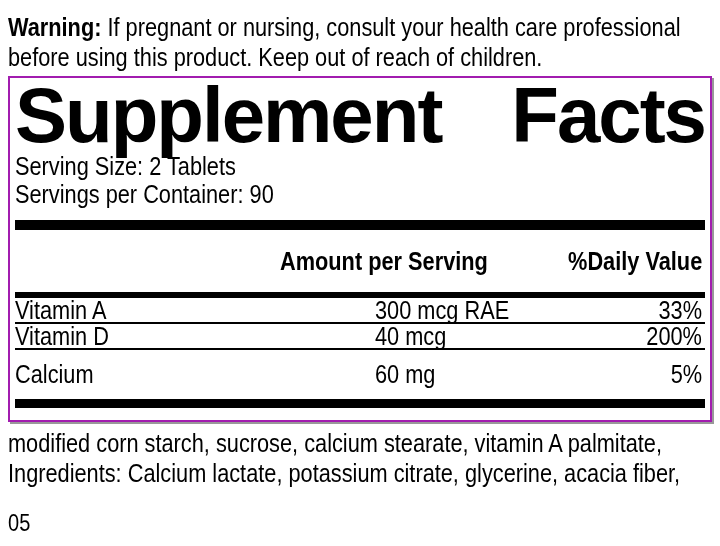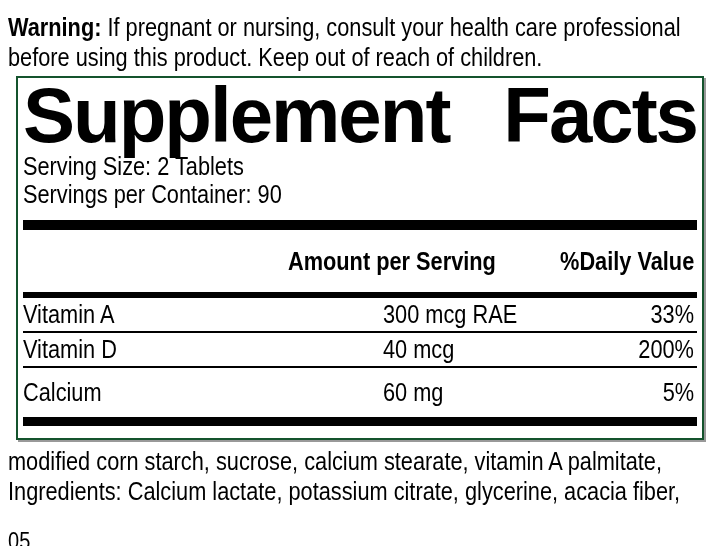--- a/index.html
+++ b/index.html
@@ -13,22 +13,22 @@
   .page { width: 720px; height: 546px; position: relative; background: #fff; }
 
   
   .cond   { display: inline-block; transform: scaleX(0.87); transform-origin: 0 50%;  white-space: nowrap; }
   .cond-r { display: inline-block; transform: scaleX(0.87); transform-origin: 100% 50%; white-space: nowrap; }
   .b { font-weight: bold; }
 
   .warning { margin: 12px 8px 0; font-size: 25px; line-height: 30px; }
 
   .panel {
-    margin: 4px 16px 0;
-    border: 2px solid #14532d;
+    margin: 4px 8px 0;
+    border: 2px solid #a21caf;
     box-shadow: 2px 2px 0 #999;
     padding: 0 5px 12px;
     background: #fff;
   }
 
   .title {
     display: flex; justify-content: space-between; align-items: flex-start;
     font-weight: bold; font-size: 78px; line-height: 74px; letter-spacing: -2px;
   }
 
@@ -36,21 +36,21 @@
 
   .bar { background: #000; }
   .bar-thick  { height: 10px; margin-top: 12px; }
   .bar-med    { height: 6px; }
   .bar-bottom { height: 9px; }
 
   .hdr { display: flex; align-items: center; height: 62px; font-size: 25px; font-weight: bold; }
   .hdr-amt { margin-left: 265px; }
   .hdr-dv  { margin-left: auto; margin-right: 3px; }
 
-  .trow { display: flex; align-items: center; height: 35px; font-size: 25px; border-bottom: 2px solid #000; }
+  .trow { display: flex; align-items: center; height: 26px; font-size: 25px; border-bottom: 2px solid #000; }
   .trow.last { border-bottom: none; height: 49px; }
   .trow .name { width: 360px; }
   .trow .amt  { flex: 1; }
   .trow .pct  { margin-left: auto; margin-right: 3px; }
 
   .ingredients { margin: 6px 8px 0; font-size: 25px; line-height: 30px; }
   .code { margin: 21px 8px 0; font-size: 23px; line-height: 28px; }
 </style>
 </head>
 <body>

